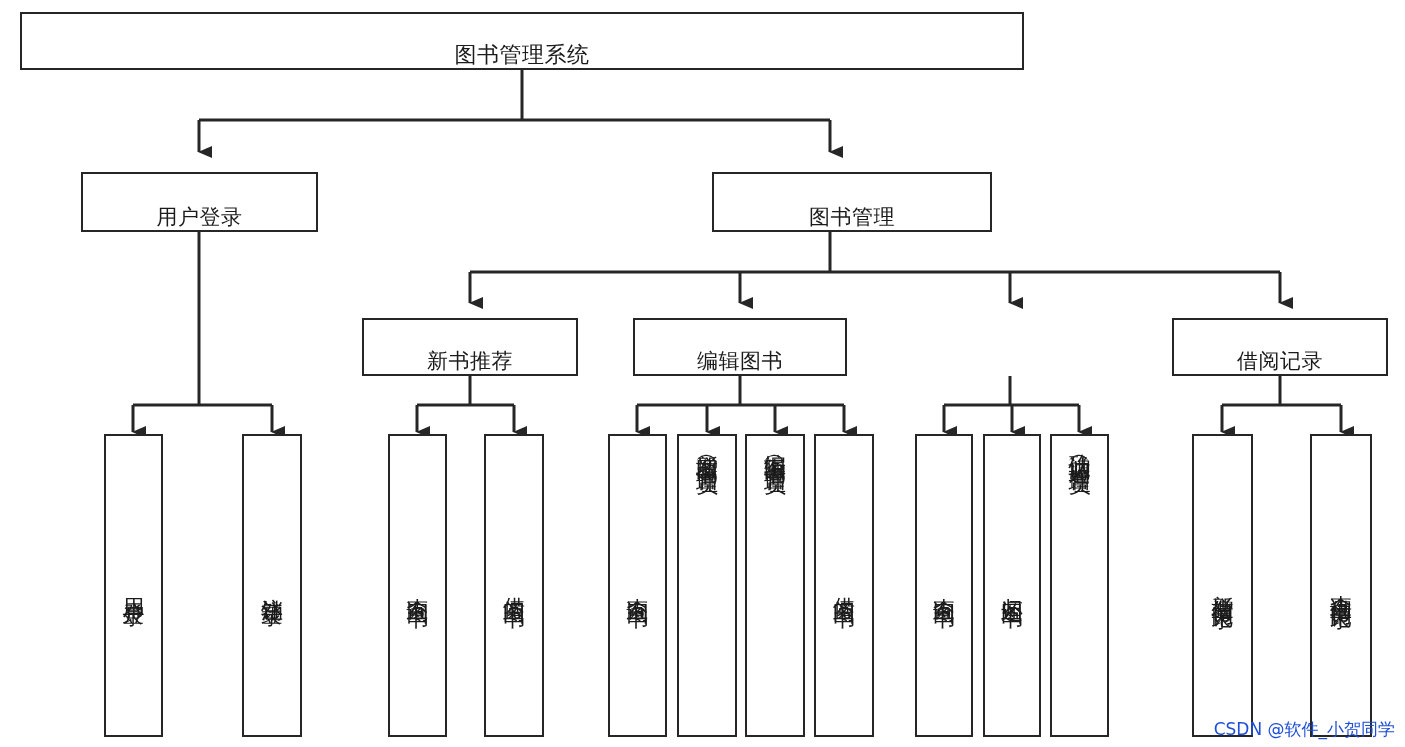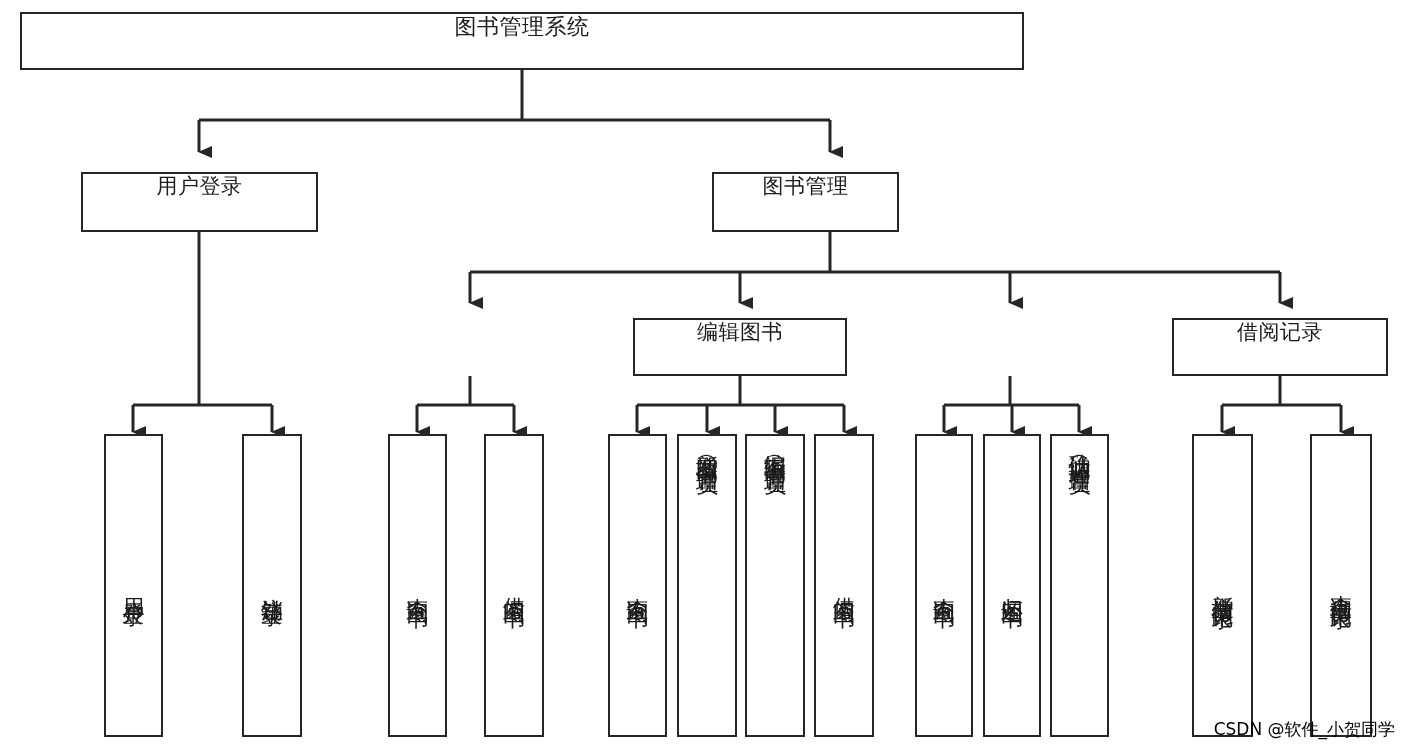--- a/index.html
+++ b/index.html
@@ -25,21 +25,21 @@
     width: 1405px;
     height: 747px;
     pointer-events: none;
   }
   .node {
     position: absolute;
     box-sizing: border-box;
     border: 2.5px solid #262626;
     background: #ffffff;
     display: flex;
-    align-items: flex-start;
+    align-items: flex-end;
     justify-content: center;
     color: #1b1b1b;
   }
   .node .label {
     font-family: "DejaVu Sans", "Liberation Sans", sans-serif;
     line-height: 1.18;
     text-align: center;
     letter-spacing: 0.5px;
   }
   
@@ -65,21 +65,21 @@
     margin: 0 auto;
   }
   .node.vert.tall-center {
     align-items: center;
   }
   .watermark {
     position: absolute;
     right: 10px;
     bottom: 6px;
     font-size: 17px;
-    color: #000000;
+    color: #1d4ed8;
     font-family: "DejaVu Sans", "Liberation Sans", sans-serif;
     white-space: nowrap;
     user-select: none;
   }
 </style>
 </head>
 <body>
 
 <div id="canvas">
 
@@ -135,24 +135,27 @@
   </svg>
 
   <div class="node horiz root" style="left:20px; top:12px; width:1004px; height:58px;">
     <span class="label">图书管理系统</span>
   </div>
 
   <div class="node horiz" style="left:81px; top:172px; width:237px; height:60px;">
     <span class="label">用户登录</span>
   </div>
 
-  <div class="node horiz" style="left:712px; top:172px; width:187px; height:60px;">
+  <div class="node horiz" style="left:712px; top:172px; width:280px; height:60px;">
     <span class="label">图书管理</span>
   </div>
 
+  <div class="node horiz" style="left:362px; top:318px; width:216px; height:58px;">
+    <span class="label">新书推荐</span>
+  </div>
 
   <div class="node horiz" style="left:633px; top:318px; width:214px; height:58px;">
     <span class="label">编辑图书</span>
   </div>
 
 
   <div class="node horiz" style="left:1172px; top:318px; width:216px; height:58px;">
     <span class="label">借阅记录</span>
   </div>
 

